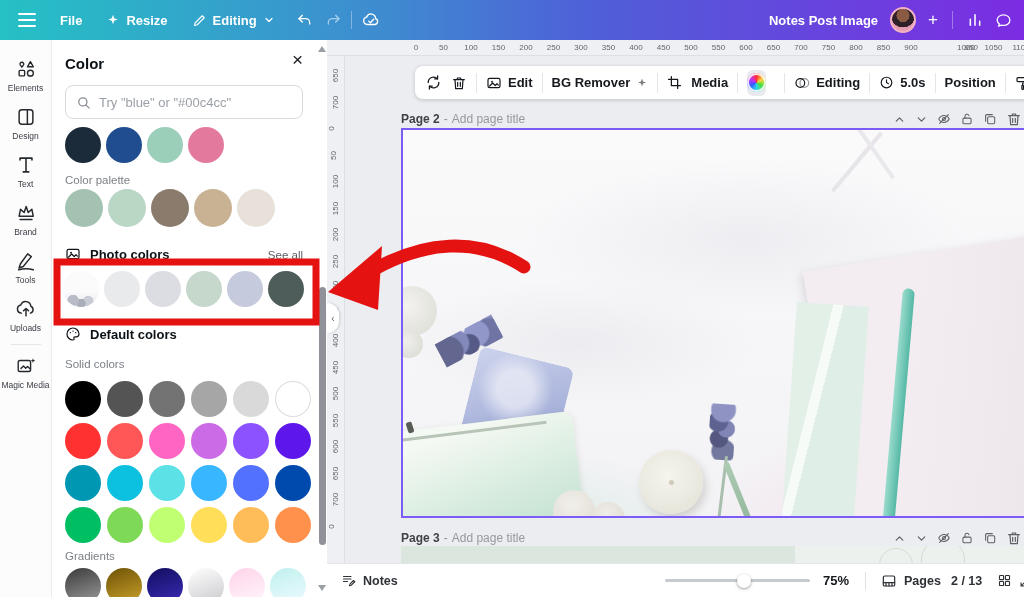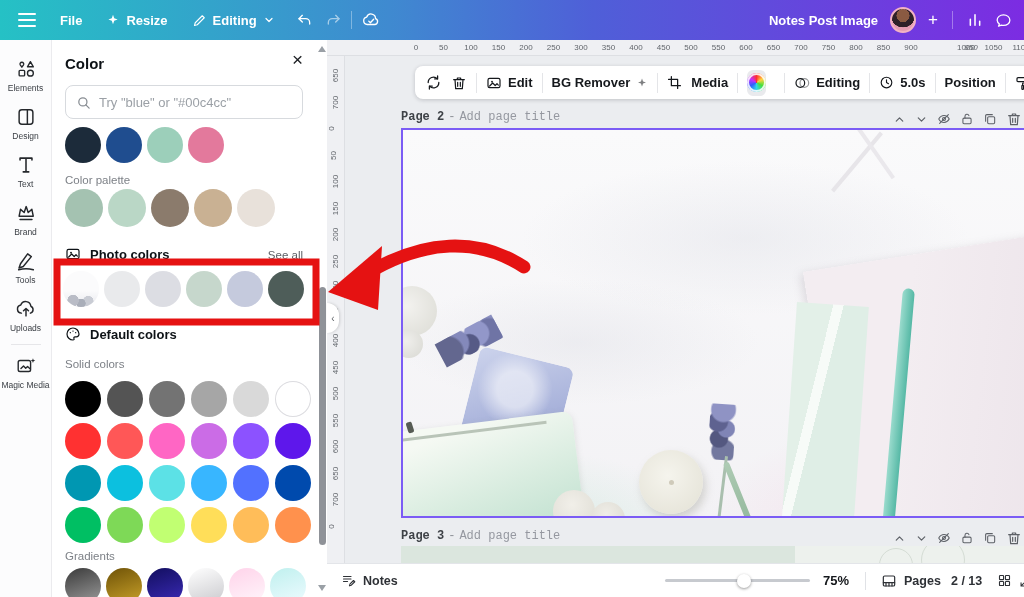--- a/index.html
+++ b/index.html
@@ -80,21 +80,21 @@
   .ot-btn svg { stroke:#15181c; }
   .ot-div { width:1px; height:20px; background:#e4e5e8; flex:none; }
   #colorwheel-btn { width:26px; height:26px; border-radius:6px; background:#e9eaed; display:flex; align-items:center; justify-content:center; cursor:pointer; }
   #colorwheel { width:19px; height:19px; border-radius:50%;
     background:conic-gradient(#ff2f2f,#ffd23f,#47e03c,#2fd8e8,#2f5fff,#c52fff,#ff2f2f); box-shadow:inset 0 0 0 2px rgba(255,255,255,.85); }
   #checker { width:19px; height:19px; border-radius:4px;
     background:conic-gradient(#b7bac1 90deg, #fff 90deg 180deg, #b7bac1 180deg 270deg, #fff 270deg);
     background-size:7px 7px; opacity:.85; cursor:pointer; }
 
   
-  .page-header { position:absolute; left:74px; right:0; height:18px; display:flex; font-size:12px;font-family:Liberation Mono, monospace; }
+  .page-header { position:absolute; left:74px; right:0; height:18px; display:flex; align-items:center; font-size:12px; }
   .page-name { font-weight:700; color:#3e4247; }
   .page-dash { color:#8e9298; margin:0 4px; }
   .page-ph { color:#9598a0; }
   .ph-icons { margin-left:auto; display:flex; align-items:center; gap:9px; margin-right:2px; }
   .ph-icons svg { stroke:#5d6167; cursor:pointer; }
   #page2-header { top:70px; }
   #page3-header { top:489px; }
 
   
   #page2 { position:absolute; left:74px; top:88px; width:625px; height:390px; border:2px solid #7b5cf5; border-right:none;

